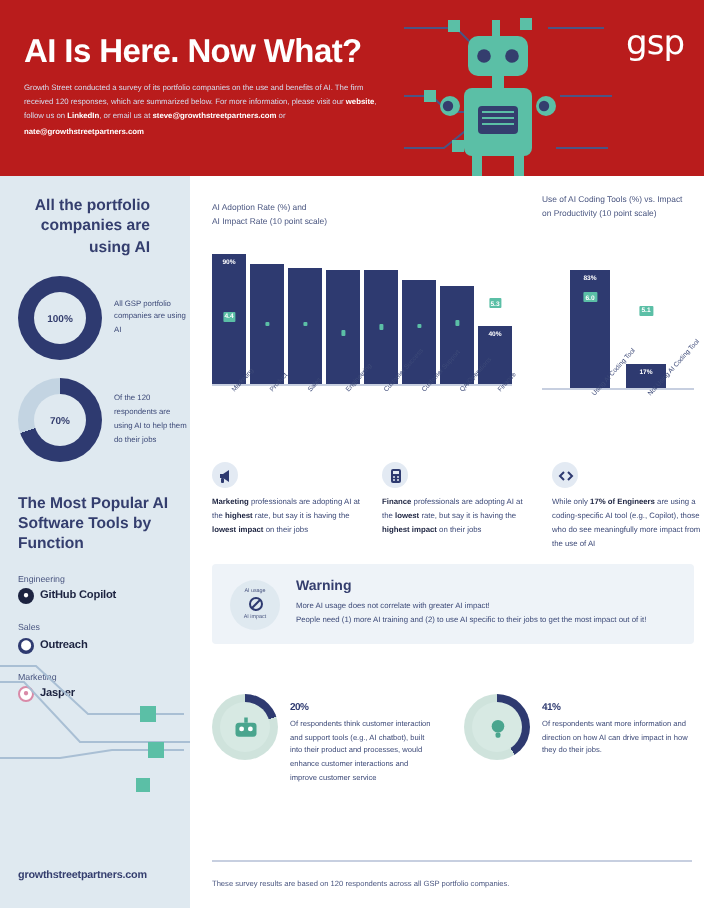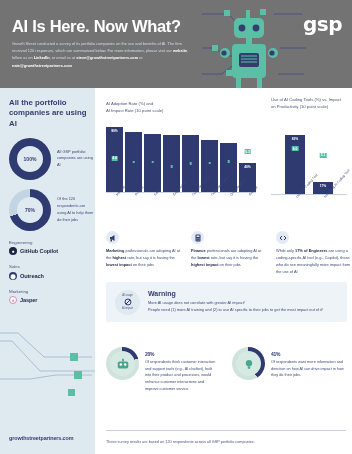--- a/index.html
+++ b/index.html
@@ -9,59 +9,59 @@
     background:#ffffff;
     position:relative;
     overflow:hidden;
     color:#2b3a6b;
   }
 
   
   .header {
     position:relative;
     width:352px; height:88px;
-    background:#737373;
+    background:#b91c1c;
     overflow:hidden;
   }
   .hdr-title {
     position:absolute; left:12px; top:18px;
     color:#ffffff;
     font-size:16.5px; font-weight:bold;
     letter-spacing:-0.3px;
     line-height:1;
   }
   .hdr-body {
     position:absolute; left:12px; top:40px; width:178px;
     color:#d6dced;
     font-size:3.9px; line-height:1.85;
   }
   .hdr-body b { color:#ffffff; }
   .logo {
     position:absolute; right:10px; top:12px;
-    color:#ffffff; font-size:20px; font-weight:bold;
+    color:#ffffff; font-size:17px; font-weight:normal;
     font-family:"DejaVu Sans", sans-serif;
     letter-spacing:-0.5px;
   }
 
   
   .robot { position:absolute; right:44px; top:8px; width:110px; height:80px; }
   .sq { position:absolute; background:#5bbfa6; }
 
   
   .body { position:absolute; top:88px; left:0; width:352px; height:366px; }
   .leftcol {
     position:absolute; left:0; top:0; width:95px; height:366px;
     background:#dfe9f0;
   }
   .rightcol { position:absolute; left:95px; top:0; width:257px; height:366px; background:#fff; }
 
   
   .lc-h {
-    margin:10px 8px 0 9px;
-    font-size:7.8px; font-weight:bold; line-height:1.32; color:#343e6e;
+    margin:10px 20px 0 9px;
+    font-size:7.8px; font-weight:bold; line-height:1.32; color:#343e6e;text-align:right;
   }
   .donut-row { display:flex; align-items:center; margin:9px 0 0 9px; }
   .donut { position:relative; width:42px; height:42px; border-radius:50%; flex:none; }
   .donut .hole {
     position:absolute; left:8px; top:8px; width:26px; height:26px;
     background:#dfe9f0; border-radius:50%;
     display:flex; align-items:center; justify-content:center;
   }
   .donut .pct { font-size:8px; font-weight:bold; color:#343e6e; }
   .donut .pct span { font-size:5px; }
@@ -224,20 +224,21 @@
 
     <div class="donut-row">
       <div class="donut" style="background:conic-gradient(#2e3a70 0 70%, #c3d4e2 70% 100%);">
         <div class="hole">
             <div class="pct"><span class="v">70</span><span>%</span></div>
           </div>
       </div>
       <div class="donut-cap">Of the 120 respondents are using AI to help them do their jobs</div>
     </div>
 
+    <div class="lc-h2">The Most Popular AI Software Tools by Function</div>
 
     <div class="tool-grp">
       <div class="tool-cat">Engineering</div>
       <div class="tool-name">
         <span class="tmark" style="background:#1c2340;">●</span>
         <span class="tn">GitHub Copilot</span>
       </div>
     </div>
 
     <div class="tool-grp">

